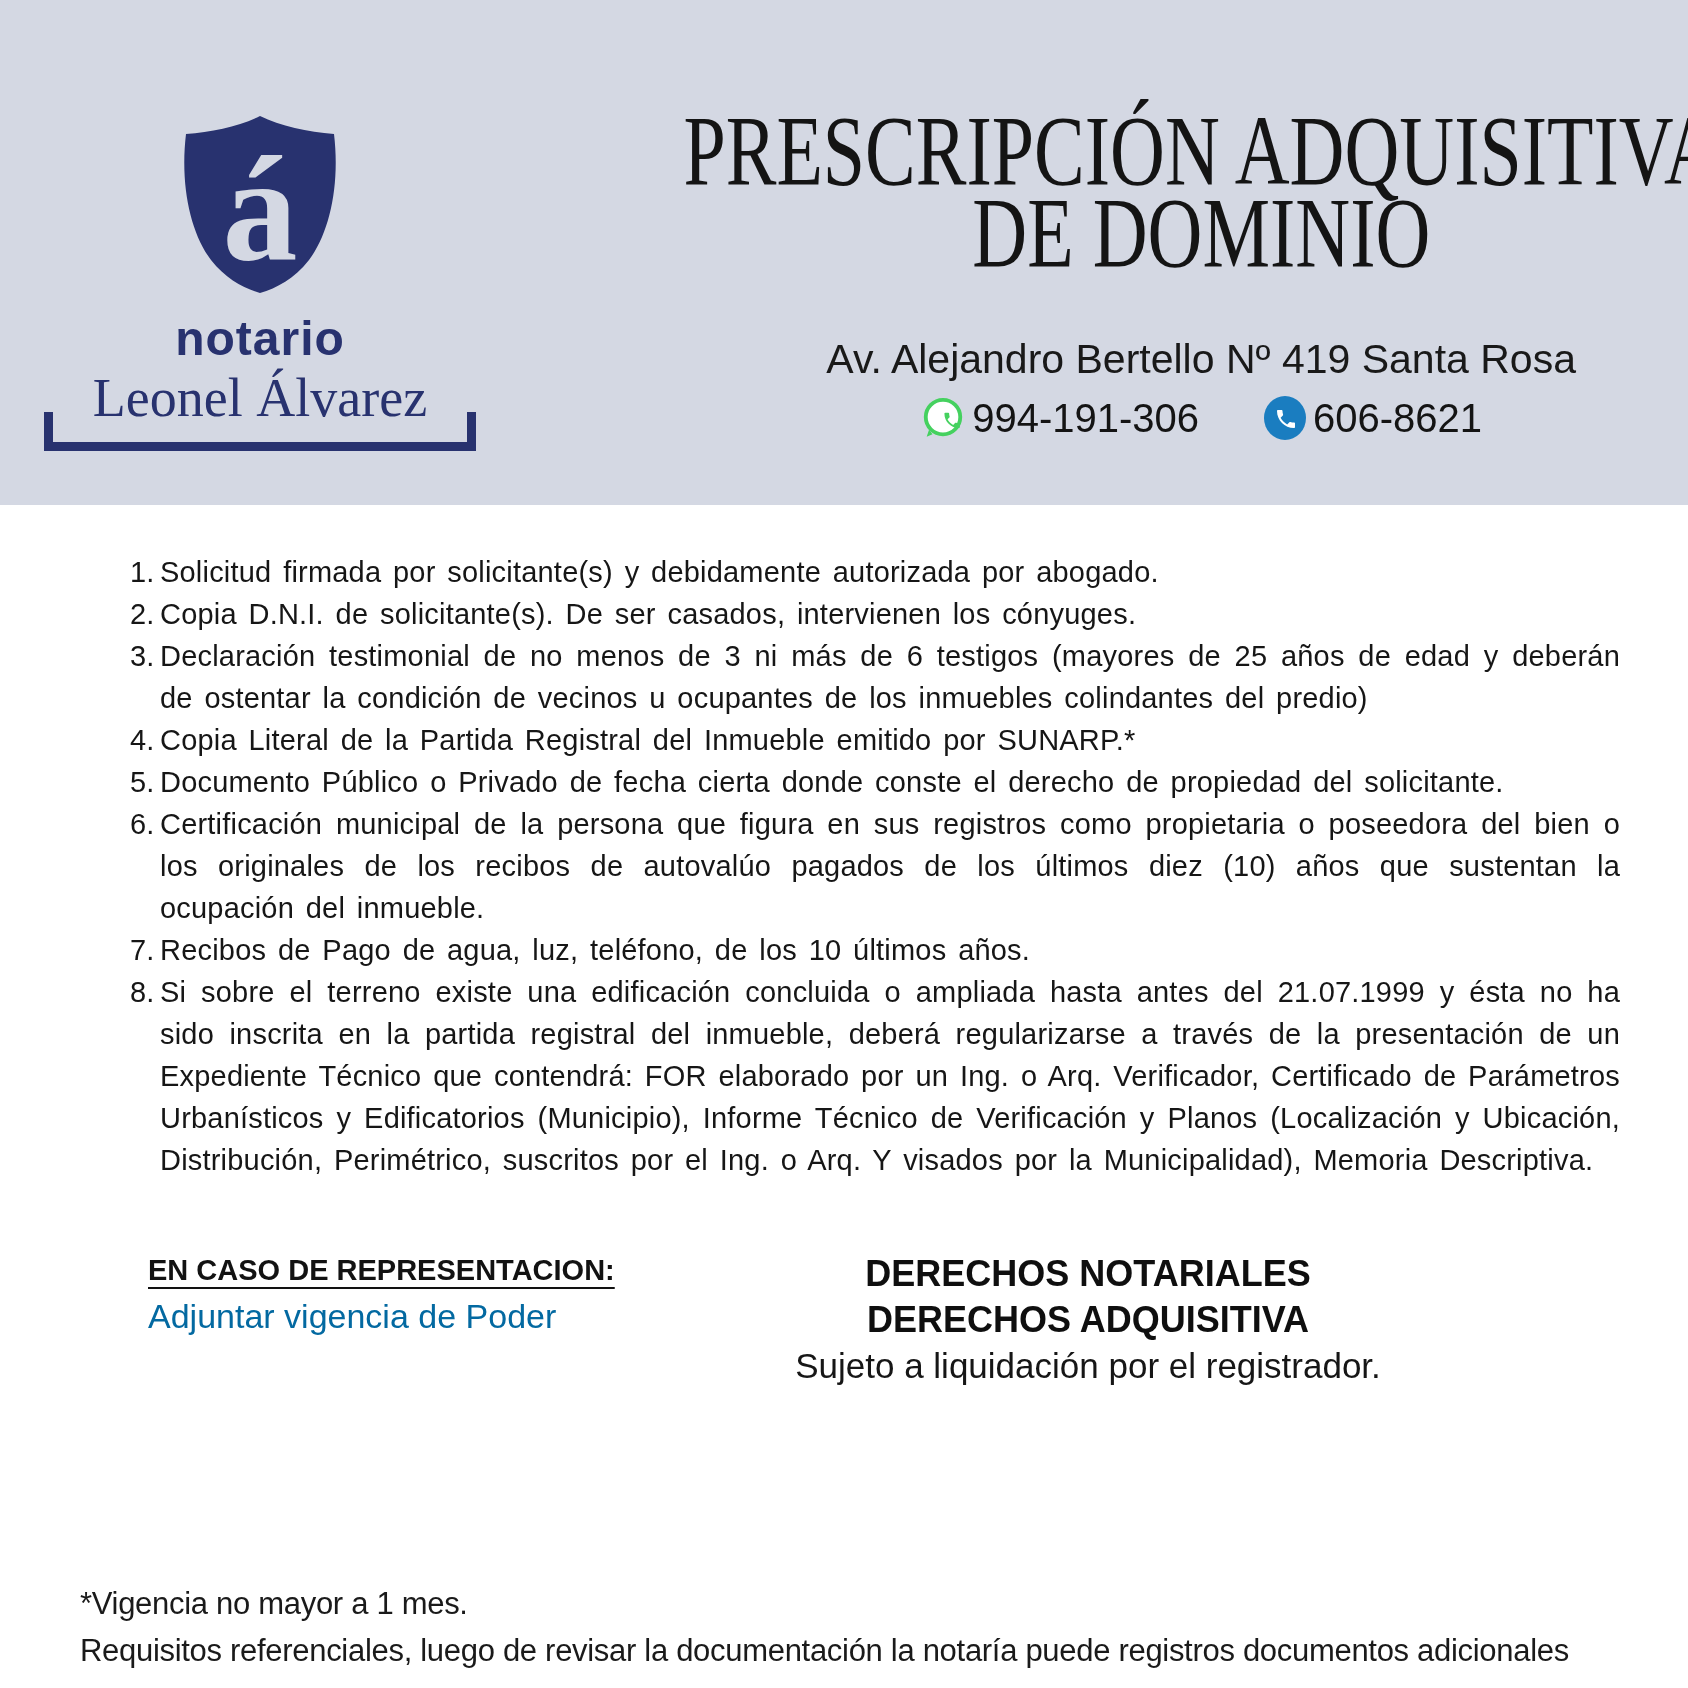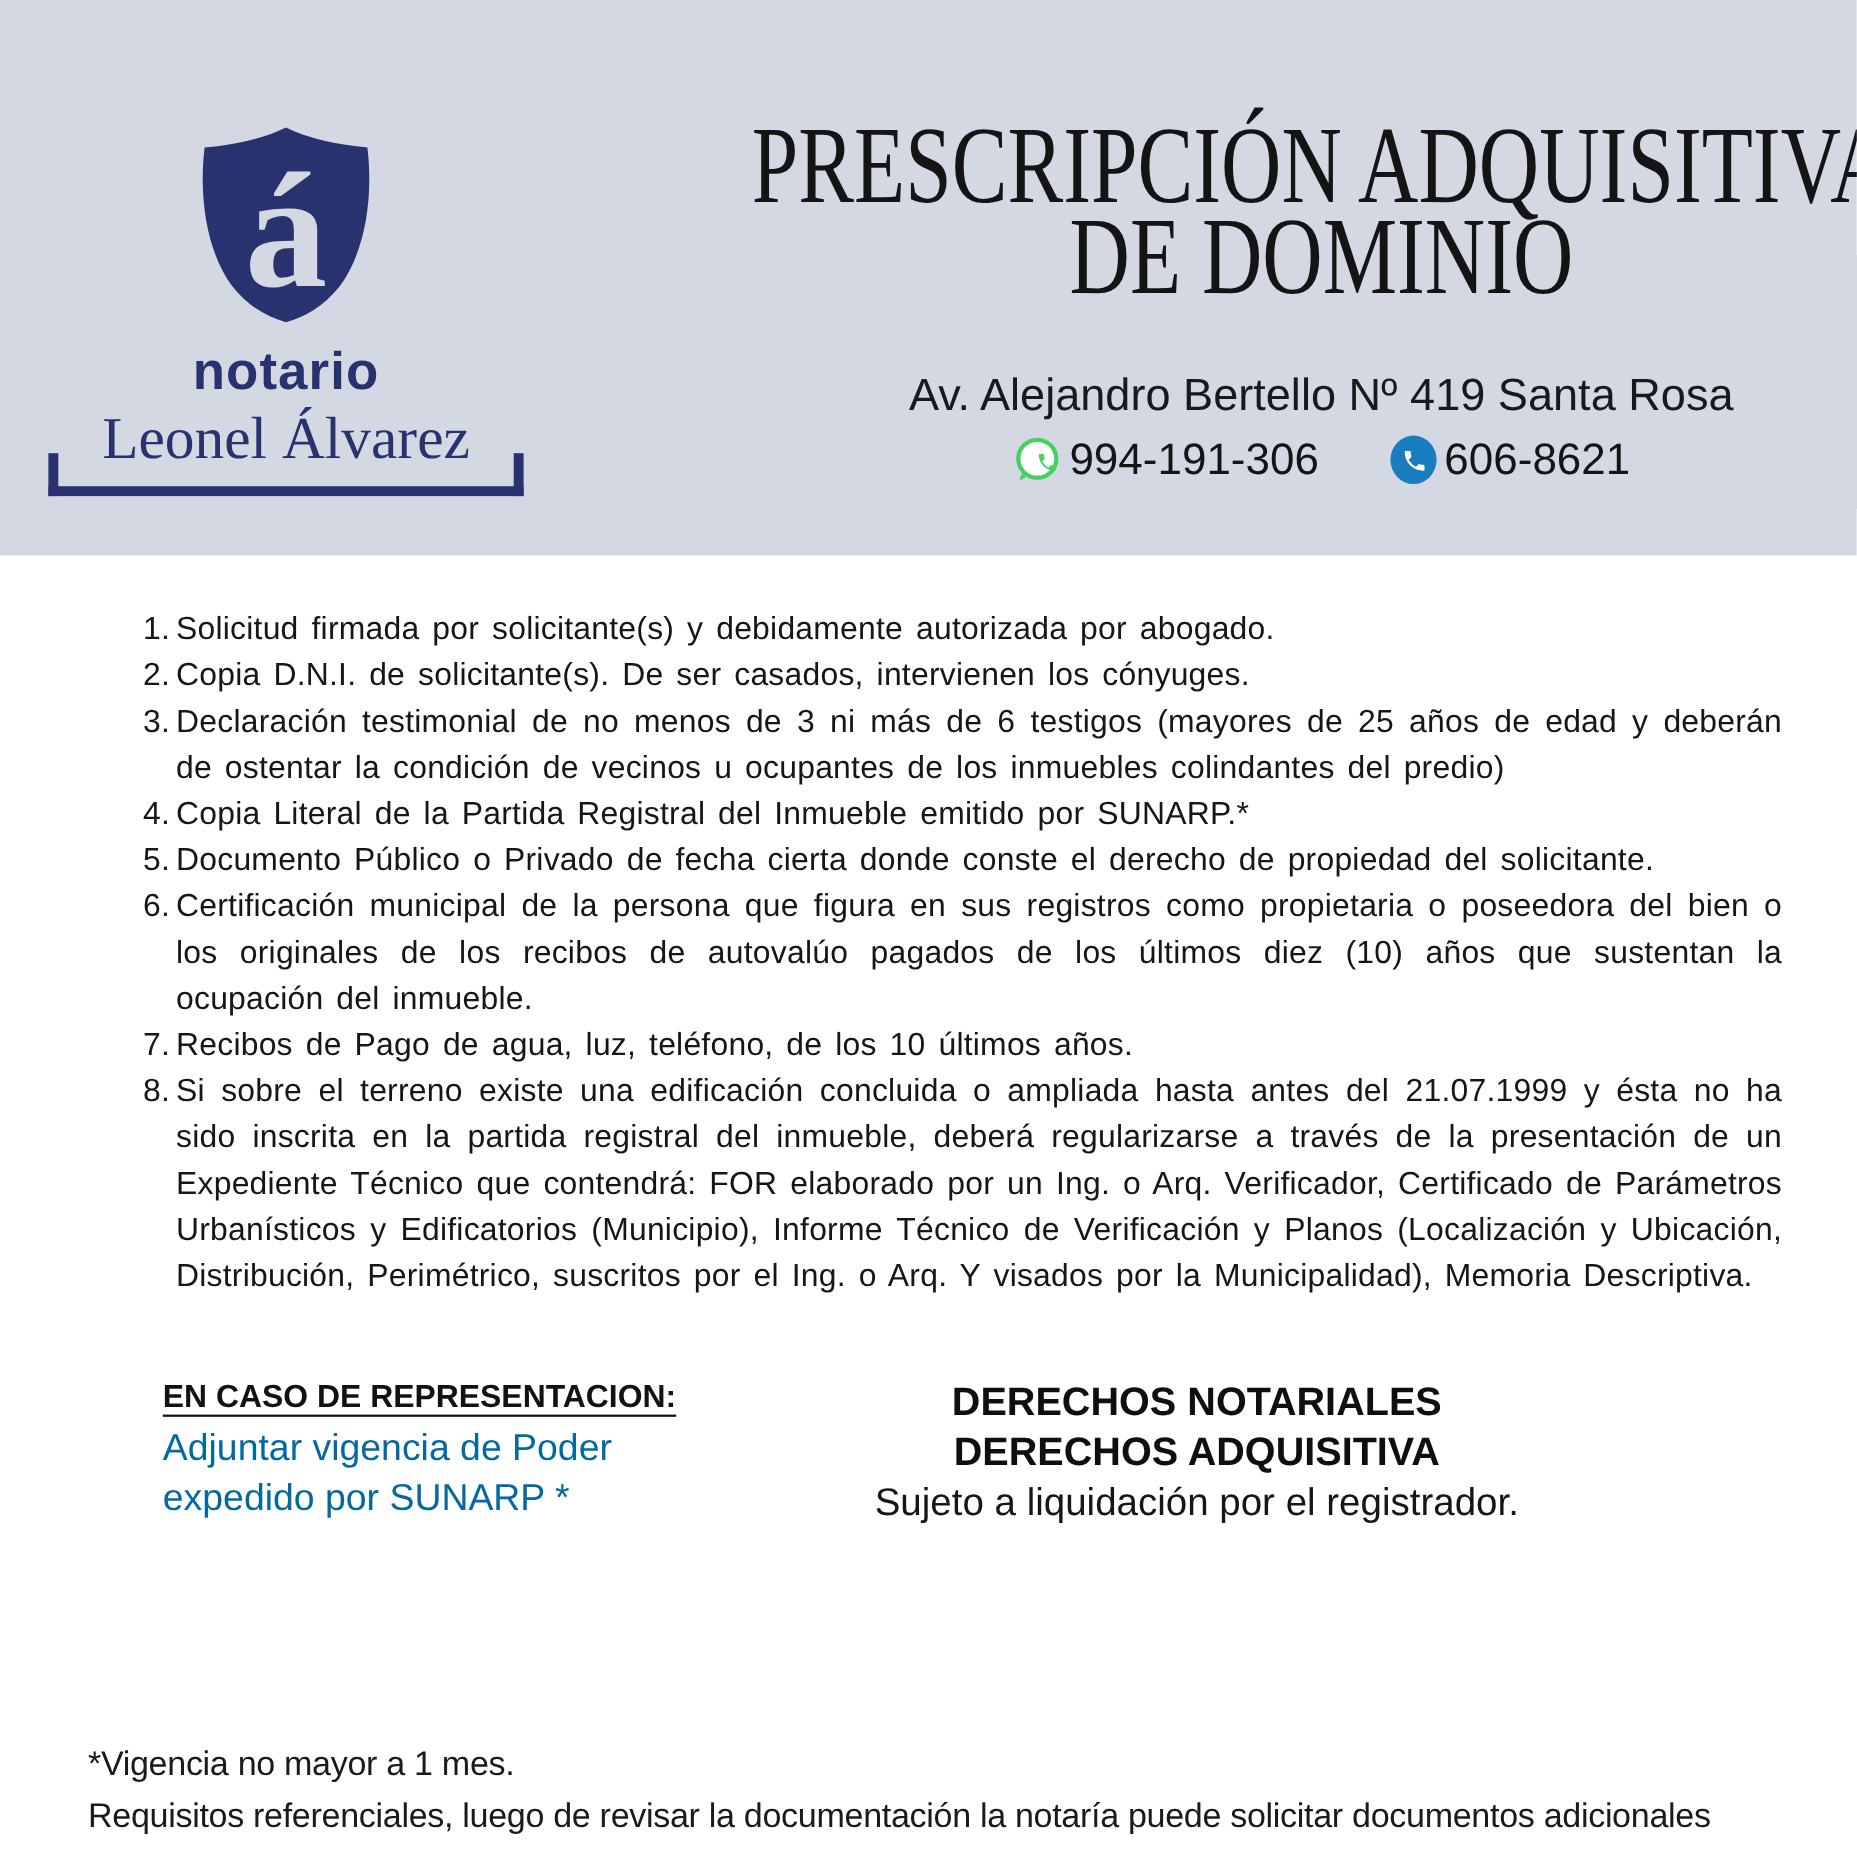--- a/index.html
+++ b/index.html
@@ -214,28 +214,27 @@
         <li>Documento Público o Privado de fecha cierta donde conste el derecho de propiedad del solicitante.</li>
         <li>Certificación municipal de la persona que figura en sus registros como propietaria o poseedora del bien o los originales de los recibos de autovalúo pagados de los últimos diez (10) años que sustentan la ocupación del inmueble.</li>
         <li>Recibos de Pago de agua, luz, teléfono, de los 10 últimos años.</li>
         <li>Si sobre el terreno existe una edificación concluida o ampliada hasta antes del 21.07.1999 y ésta no ha sido inscrita en la partida registral del inmueble, deberá regularizarse a través de la presentación de un Expediente Técnico que contendrá: FOR elaborado por un Ing. o Arq. Verificador, Certificado de Parámetros Urbanísticos y Edificatorios (Municipio), Informe Técnico de Verificación y Planos (Localización y Ubicación, Distribución, Perimétrico, suscritos por el Ing. o Arq. Y visados por la Municipalidad), Memoria Descriptiva.</li>
       </ol>
 
     <section class="two-col">
       <div class="rep-col">
         <div class="rep-title">EN CASO DE REPRESENTACION:</div>
         <div class="rep-line">Adjuntar vigencia de Poder</div>
-        <div class="rep-line">expedido por SUNARP *</div>
       </div>
       <div class="fees-col">
         <div class="fee-head">DERECHOS NOTARIALES</div>
         <div class="fee-head">DERECHOS ADQUISITIVA</div>
         <div class="fee-detail">Sujeto a liquidación por el registrador.</div>
       </div>
     </section>
   </main>
 
   <footer class="foot">
     <div class="foot-line">*Vigencia no mayor a 1 mes.</div>
-    <div class="foot-line">Requisitos referenciales, luego de revisar la documentación la notaría puede solicitar documentos adicionales</div>
+    <div class="foot-line">Requisitos referenciales, luego de revisar la documentación la notaría puede registros documentos adicionales</div>
   </footer>
 
 </div>
 
 </body></html>

